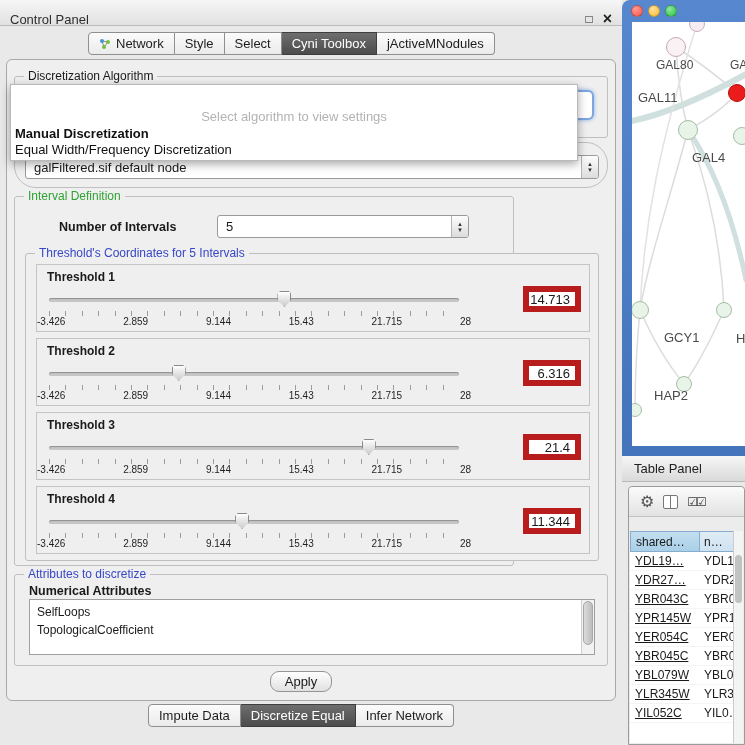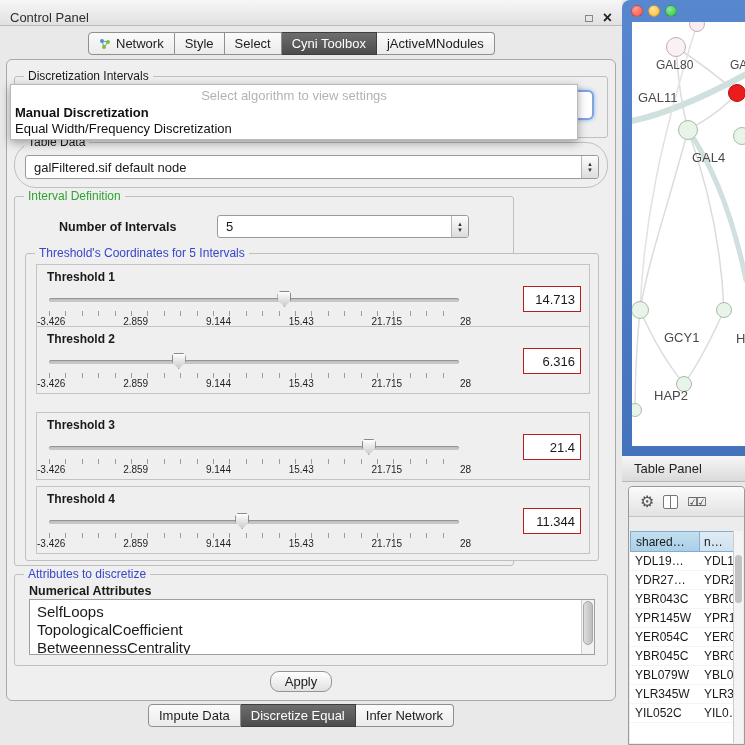--- a/index.html
+++ b/index.html
@@ -1,21 +1,21 @@
 <!DOCTYPE html>
 <html><head>
 <meta charset="utf-8">
 <style>
   *{box-sizing:border-box;margin:0;padding:0;}
   html,body{width:745px;height:745px;}
   body{position:relative;font-family:"Liberation Sans",sans-serif;background:#e9e9e9;overflow:hidden;font-size:13px;color:#1a1a1a;}
   .abs{position:absolute;}
 
   
-  .titlebar{left:0;top:0;width:622px;height:26px;background:linear-gradient(#f6f6f6,#e1e1e1);border-bottom:1px solid #bcbcbc;display:flex;align-items:flex-end;padding:0 10px;}
+  .titlebar{left:0;top:0;width:622px;height:26px;background:linear-gradient(#f6f6f6,#e1e1e1);border-bottom:1px solid #bcbcbc;display:flex;align-items:flex-start;padding:12px 10px;}
   .titlebar .title{font-size:13px;color:#2e2e2e;}
   .win-icons{margin-left:auto;display:flex;gap:10px;color:#222;align-items:center;}
   .float-glyph{font-size:12px;}
   .close-glyph{font-weight:700;font-size:16px;line-height:12px;}
 
   .tabstrip{left:88px;top:32px;height:23px;display:flex;z-index:5;}
   .tab{display:flex;align-items:center;gap:5px;padding:0 10px;background:linear-gradient(#fbfbfb,#ebebeb);border:1px solid #8f8f8f;border-left:none;font-size:13px;color:#1d1d1d;cursor:default;}
   .tab:first-child{border-left:1px solid #8f8f8f;border-radius:4px 0 0 4px;}
   .tab:last-child{border-radius:0 4px 4px 0;}
   .tab.dark{background:linear-gradient(#6e6e6e,#4c4c4c);color:#fff;border-color:#3e3e3e;}
@@ -27,38 +27,38 @@
   .grouplabel.green{color:#2fa332;}
   .grouplabel.blue{color:#3646c8;}
 
   .combo{position:absolute;background:#fff;border:1px solid #9a9a9a;border-radius:3px;display:flex;align-items:center;padding-left:8px;font-size:13px;overflow:hidden;}
   .combo .val{white-space:nowrap;overflow:hidden;}
   .stepper{margin-left:auto;width:17px;align-self:stretch;border-left:1px solid #b5b5b5;background:linear-gradient(#fdfdfd,#dcdcdc);display:flex;flex-direction:column;align-items:center;justify-content:center;color:#333;}
   .stepper span{font-size:6px;line-height:6px;}
 
   
   .popup{left:10px;top:84px;width:568px;background:#fff;border:1px solid #b9b9b9;box-shadow:0 3px 9px rgba(0,0,0,.35);z-index:30;font-size:13px;padding:2px 0;}
-  .popup .ph{color:#b3b3b3;text-align:center;padding:1px 0 2px 0;}
+  .popup .ph{color:#b3b3b3;text-align:center;padding:1px 0 2px 0;margin-top:21px;}
   .popup .opt{padding:0 4px;line-height:16px;color:#111;}
   .popup .opt.bold{font-weight:700;}
   .focus-frag{left:566px;top:90px;width:28px;height:30px;border:2px solid #7da6e0;border-radius:6px;background:#fff;box-shadow:0 0 4px #8ab0e8;z-index:20;}
 
   
   .thr-box{position:absolute;border:1px solid #c4c4c4;background:#efefef;}
   .thr-label{position:absolute;left:10px;top:5px;font-weight:700;font-size:12px;}
   .slider{position:absolute;left:12px;top:26px;width:410px;height:18px;}
   .slider .track{position:absolute;left:0;right:0;top:7px;height:4px;background:#c6c6c6;border-radius:2px;box-shadow:inset 0 1px 1px rgba(0,0,0,.28);}
   .slider .thumb{position:absolute;top:0;width:14px;height:16px;background:linear-gradient(#fefefe,#cccccc);border:1px solid #8a8a8a;clip-path:polygon(18% 0,82% 0,100% 18%,100% 55%,50% 100%,0 55%,0 18%);}
   .ticks{position:absolute;left:12px;top:46px;width:410px;height:5px;background-image:repeating-linear-gradient(90deg,#9c9c9c 0 1px,transparent 1px 16.4px);}
   .scale{position:absolute;left:0;top:51px;width:434px;display:flex;justify-content:space-between;font-size:10px;color:#1f1f1f;}
-  .valuebox{position:absolute;right:8px;top:21px;width:58px;height:26px;background:#fff;border:1px solid #b91c1c;display:flex;align-items:center;justify-content:flex-end;padding-right:5px;font-size:13px;}
+  .valuebox{position:absolute;right:8px;top:21px;width:58px;height:26px;background:#fff;border:6px solid #b91c1c;display:flex;align-items:center;justify-content:flex-end;padding-right:5px;font-size:13px;}
 
   
   .sublabel{position:absolute;font-weight:700;font-size:12.5px;}
-  .listbox{position:absolute;background:#fff;border:1px solid #9f9f9f;padding:3px 16px 0 7px;font-size:15px;line-height:18px;overflow:hidden;}
+  .listbox{position:absolute;background:#fff;border:1px solid #9f9f9f;padding:3px 16px 0 7px;font-size:12px;line-height:18px;overflow:hidden;}
   .attr-item{display:block;white-space:nowrap;}
 
   .btn{position:absolute;background:linear-gradient(#fefefe,#e1e1e1);border:1px solid #949494;border-radius:9px;display:flex;align-items:center;justify-content:center;font-size:13px;}
 
   .bottom-tabs{left:148px;top:704px;height:23px;display:flex;z-index:5;}
 
   
   .bluewin{left:622px;top:0;width:123px;height:456px;background:linear-gradient(180deg,#5787cf,#4273bb);border-top-left-radius:8px;overflow:hidden;}
   .light{position:absolute;top:5px;width:12px;height:12px;border-radius:50%;border:1px solid rgba(0,0,0,.25);}
   .netcanvas{position:absolute;left:10px;top:22px;width:113px;height:424px;background:#fff;overflow:hidden;}
@@ -71,21 +71,21 @@
   .ttoolbar{position:absolute;left:0;top:0;right:0;height:30px;background:linear-gradient(#fbfbfb,#e2e2e2);border-bottom:1px solid #c2c2c2;display:flex;align-items:center;gap:9px;padding-left:11px;border-radius:4px 4px 0 0;}
   .gear-glyph{font-size:16px;color:#555;line-height:16px;}
   .colicon{width:15px;height:14px;border:1px solid #777;background:linear-gradient(90deg,#fff 46%,#777 46% 54%,#fff 54%);border-radius:2px;}
   .checks-glyph{font-size:12px;color:#3d3d3d;letter-spacing:-2px;}
   .theader{position:absolute;left:1px;top:44px;height:21px;display:flex;font-size:12px;}
   .th1{width:70px;background:linear-gradient(#c3dff0,#a9cfe7);border:1px solid #86add0;display:flex;align-items:center;padding-left:5px;}
   .th2{width:34px;background:linear-gradient(#dfecf5,#cfe2f0);border:1px solid #86add0;border-left:none;display:flex;align-items:center;padding-left:4px;}
   .tbody{position:absolute;left:1px;top:65px;right:11px;bottom:1px;background:#fff;overflow:hidden;}
   .trow{height:19px;display:flex;align-items:center;font-size:12px;border-bottom:1px solid #f4f4f4;}
   .tcell{white-space:nowrap;overflow:hidden;}
-  .tcell.c0{width:70px;padding-left:5px;}
+  .tcell.c0{width:70px;padding-left:5px;text-decoration:underline;}
   .tcell.c1{flex:1;padding-left:4px;}
   .tsb{position:absolute;right:1px;top:44px;bottom:1px;width:10px;background:#f4f4f4;border-left:1px solid #ccc;}
   .tsb .sbthumb{position:absolute;left:1px;right:1px;top:24px;height:48px;background:#c2c2c2;border-radius:4px;}
 </style>
 </head>
 <body>
 
 <div class="abs titlebar">
   <span class="title">Control Panel</span>
   <span class="win-icons">
@@ -116,21 +116,21 @@
     <span>Cyni Toolbox</span>
   </div>
   <div class="tab">
     <span>jActiveMNodules</span>
   </div>
 </div>
 
 <div class="abs content"></div>
 
 <div class="groupbox" style="left:14px;top:76px;width:594px;height:62px;">
-  <span class="grouplabel">Discretization Intervals</span>
+  <span class="grouplabel">Discretization Algorithm</span>
 </div>
 
 <div class="abs focus-frag"></div>
 
 <div class="abs popup">
   <div class="ph">Select algorithm to view settings</div>
   <div class="opt bold">Manual Discretization</div>
   <div class="opt">Equal Width/Frequency Discretization</div>
 </div>
 
@@ -171,21 +171,21 @@
           <span>-3.426</span>
           <span>2.859</span>
           <span>9.144</span>
           <span>15.43</span>
           <span>21.715</span>
           <span>28</span>
         </div>
       <div class="valuebox">14.713</div>
     </div>
 
-    <div class="thr-box" style="left:10px;top:72px;width:554px;height:68px;padding-left:44px;">
+    <div class="thr-box" style="left:10px;top:84px;width:554px;height:68px;padding-left:44px;">
       <div class="thr-label">Threshold 2</div>
       <div class="slider">
         <div class="track"></div>
         <div class="thumb" style="left: 122.76px;"></div>
       </div>
       <div class="ticks"></div>
       <div class="scale">
           <span>-3.426</span>
           <span>2.859</span>
           <span>9.144</span>
@@ -233,21 +233,20 @@
     </div>
   </div>
 </div>
 
 <div class="groupbox" style="left:14px;top:574px;width:594px;height:92px;">
   <span class="grouplabel blue">Attributes to discretize</span>
   <div class="sublabel" style="left:14px;top:9px;">Numerical Attributes</div>
   <div class="listbox" style="left:14px;top:24px;width:566px;height:56px;">
   <span class="attr-item">SelfLoops</span>
       <span class="attr-item">TopologicalCoefficient</span>
-      <span class="attr-item">BetweennessCentrality</span>
     </div>
   <div class="sb abs" style="left:566px;top:25px;width:13px;height:54px;background:#f2f2f2;border-left:1px solid #cfcfcf;">
     <div class="abs" style="left:1px;top:1px;width:10px;height:44px;background:linear-gradient(90deg,#dcdcdc,#bdbdbd);border:1px solid #a8a8a8;border-radius:5px;"></div>
   </div>
 </div>
 
 <div class="btn" style="left:270px;top:671px;width:62px;height:21px;">Apply</div>
 
 <div class="abs bottom-tabs">
   <div class="tab">

